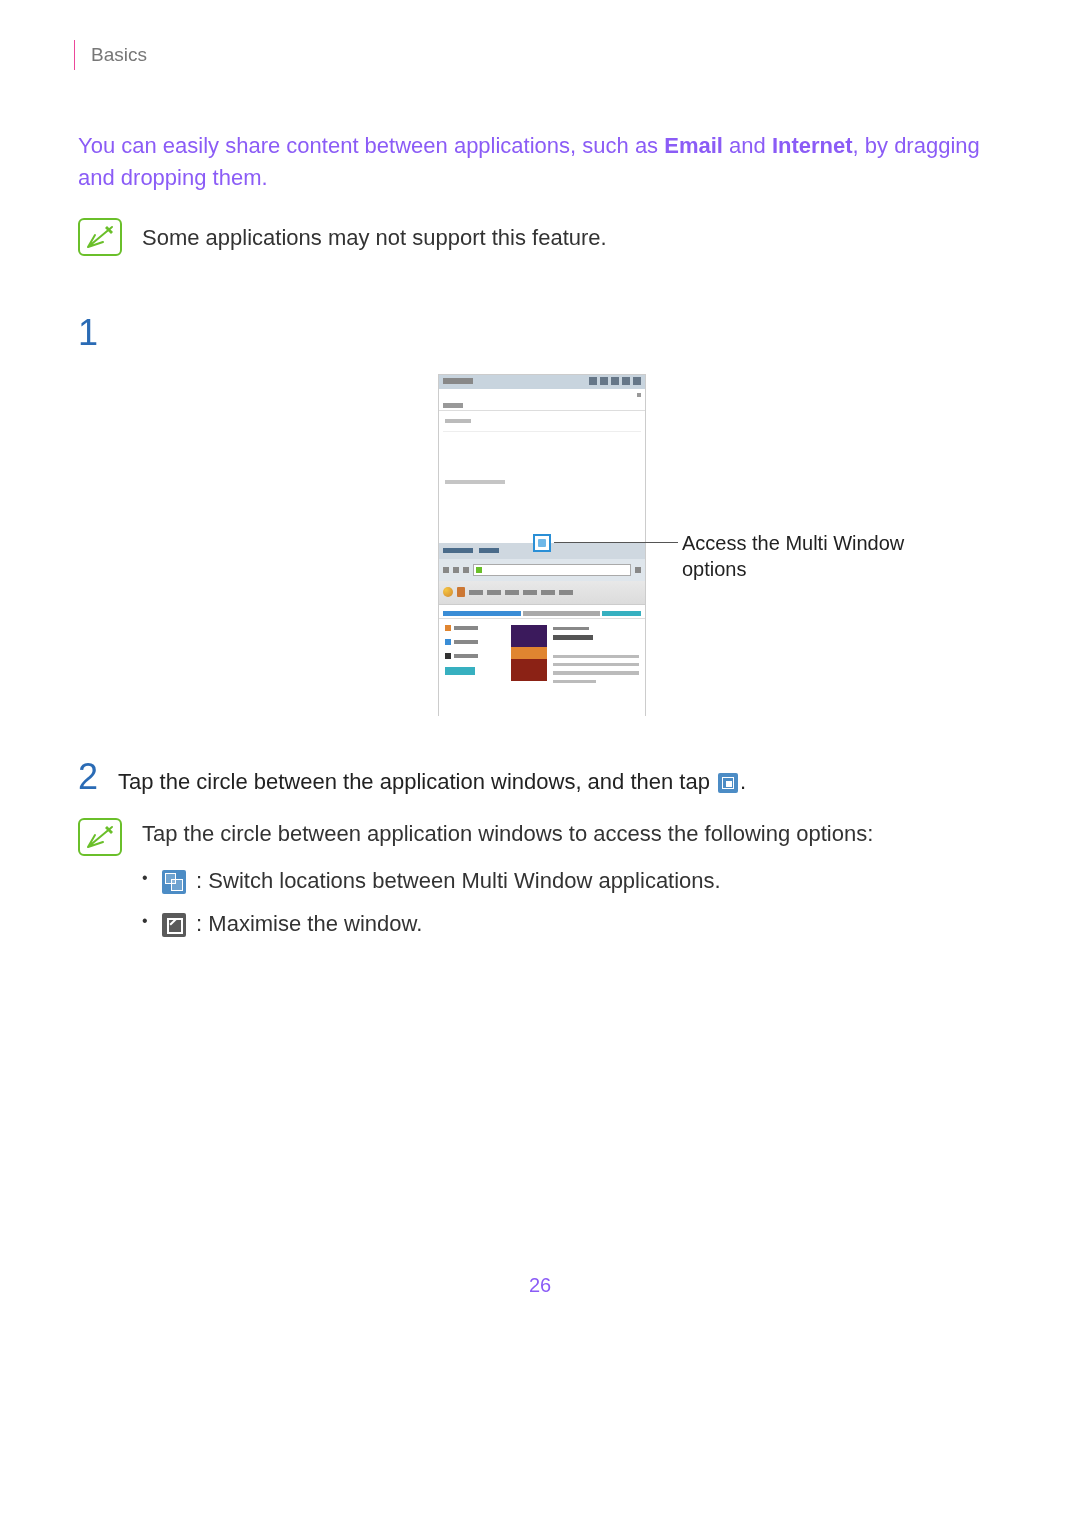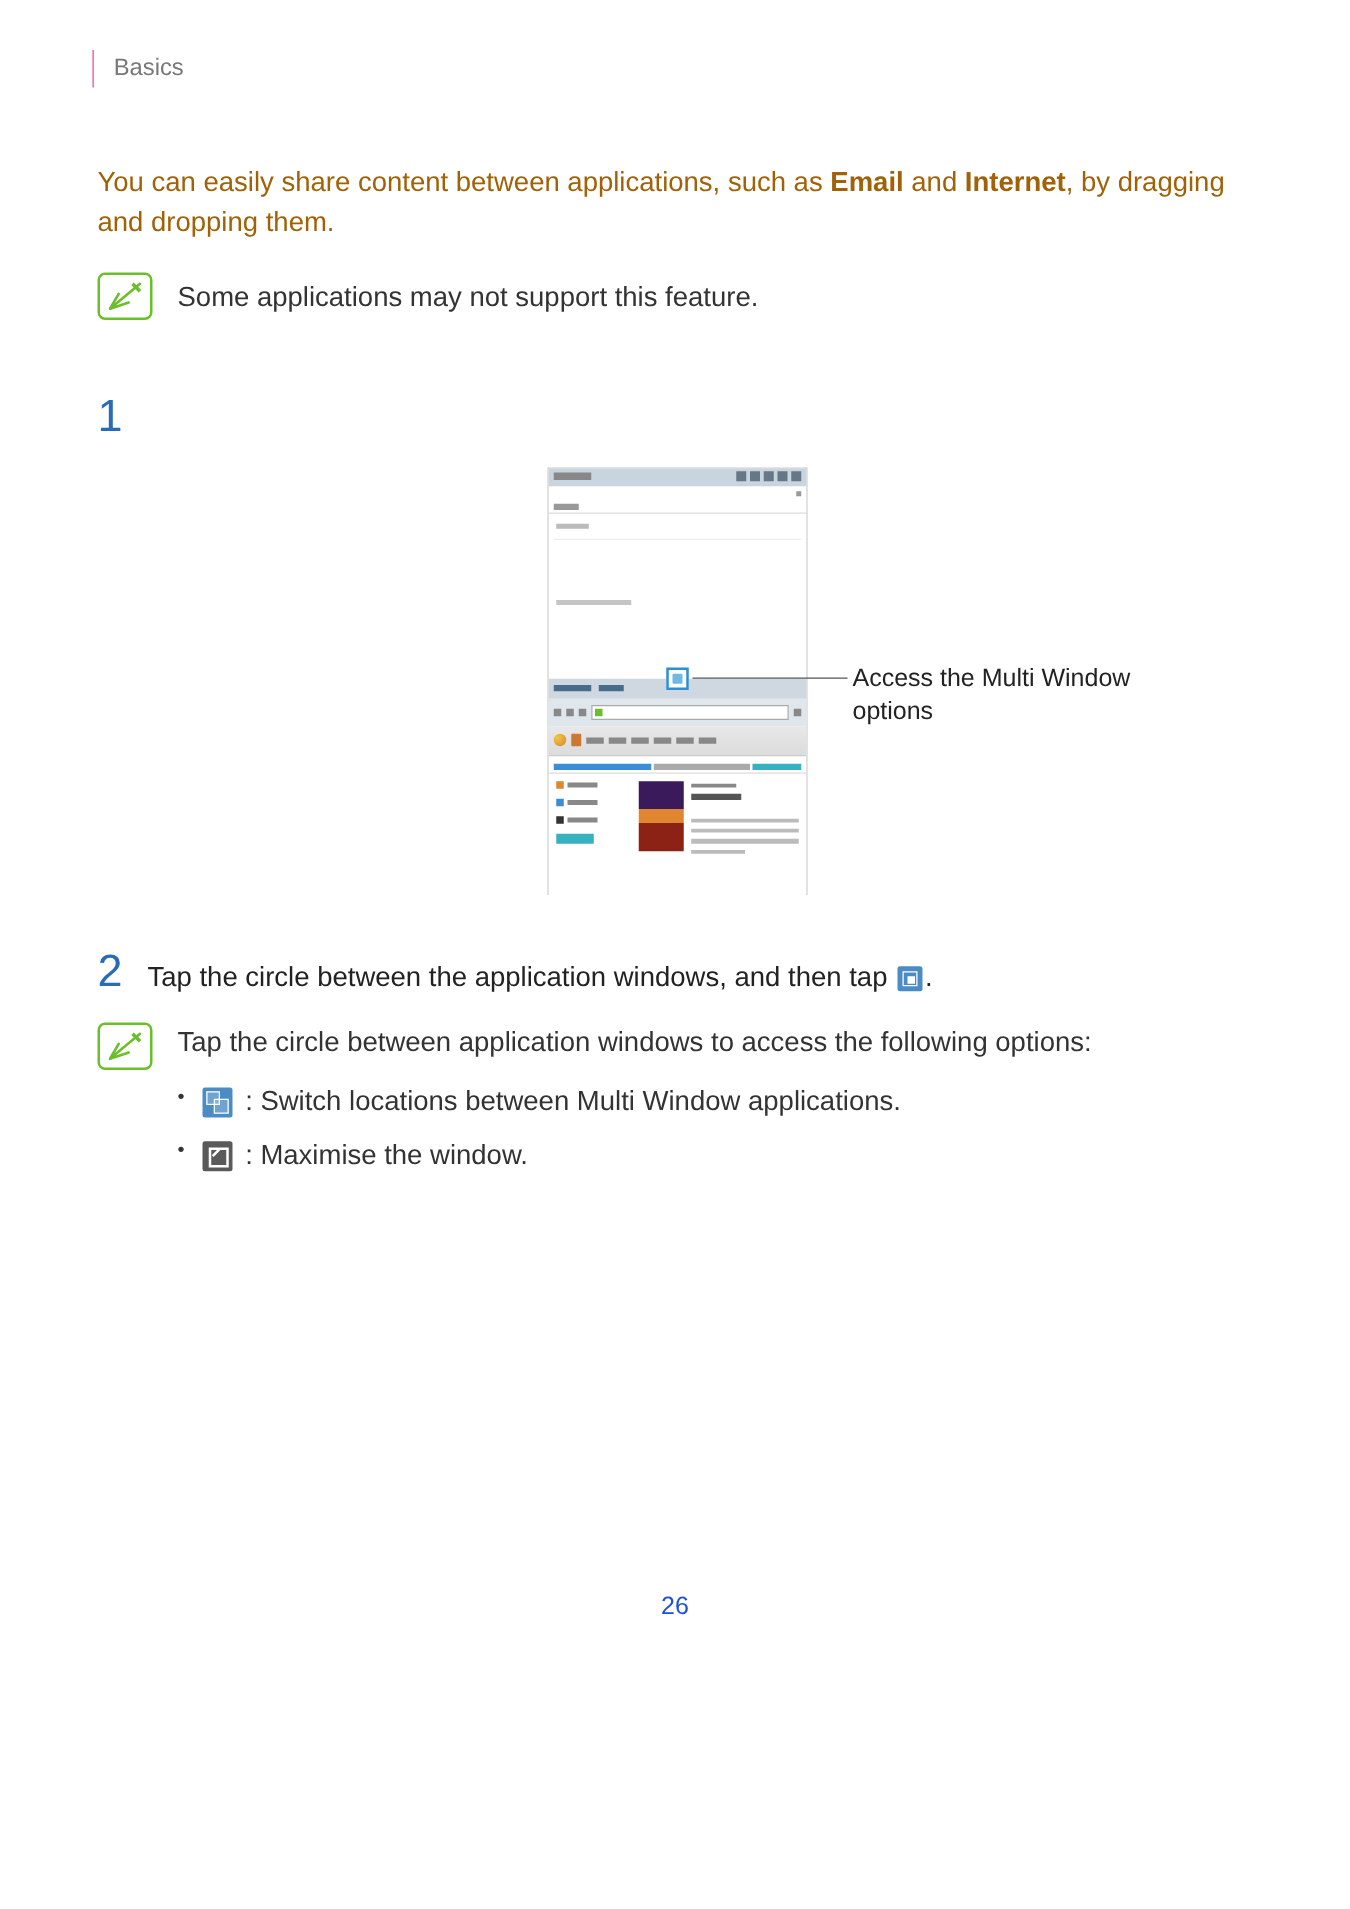--- a/index.html
+++ b/index.html
@@ -35,21 +35,21 @@
     }
     h2 {
       font-size: 28px;
       font-weight: 700;
       color: #222;
       margin-bottom: 18px;
     }
     .intro {
       font-size: 22px;
       line-height: 1.45;
-      color: #a16207;
+      color: #8b5cf6;
       margin-bottom: 24px;
     }
     .note-block {
       display: flex;
       align-items: flex-start;
       gap: 20px;
       margin-bottom: 26px;
     }
     .note-icon {
       width: 44px;
@@ -472,21 +472,21 @@
       left: 0;
       top: 2px;
       font-size: 16px;
     }
     .page-number {
       position: absolute;
       bottom: 230px;
       left: 50%;
       transform: translateX(-50%);
       font-size: 20px;
-      color: #1d4ed8;
+      color: #8b5cf6;
     }
     b { font-weight: 700; }
   </style>
 </head>
 <body>
 
 <div class="page">
   <div class="header-divider">
     <span class="breadcrumb">Basics</span>
   </div>

